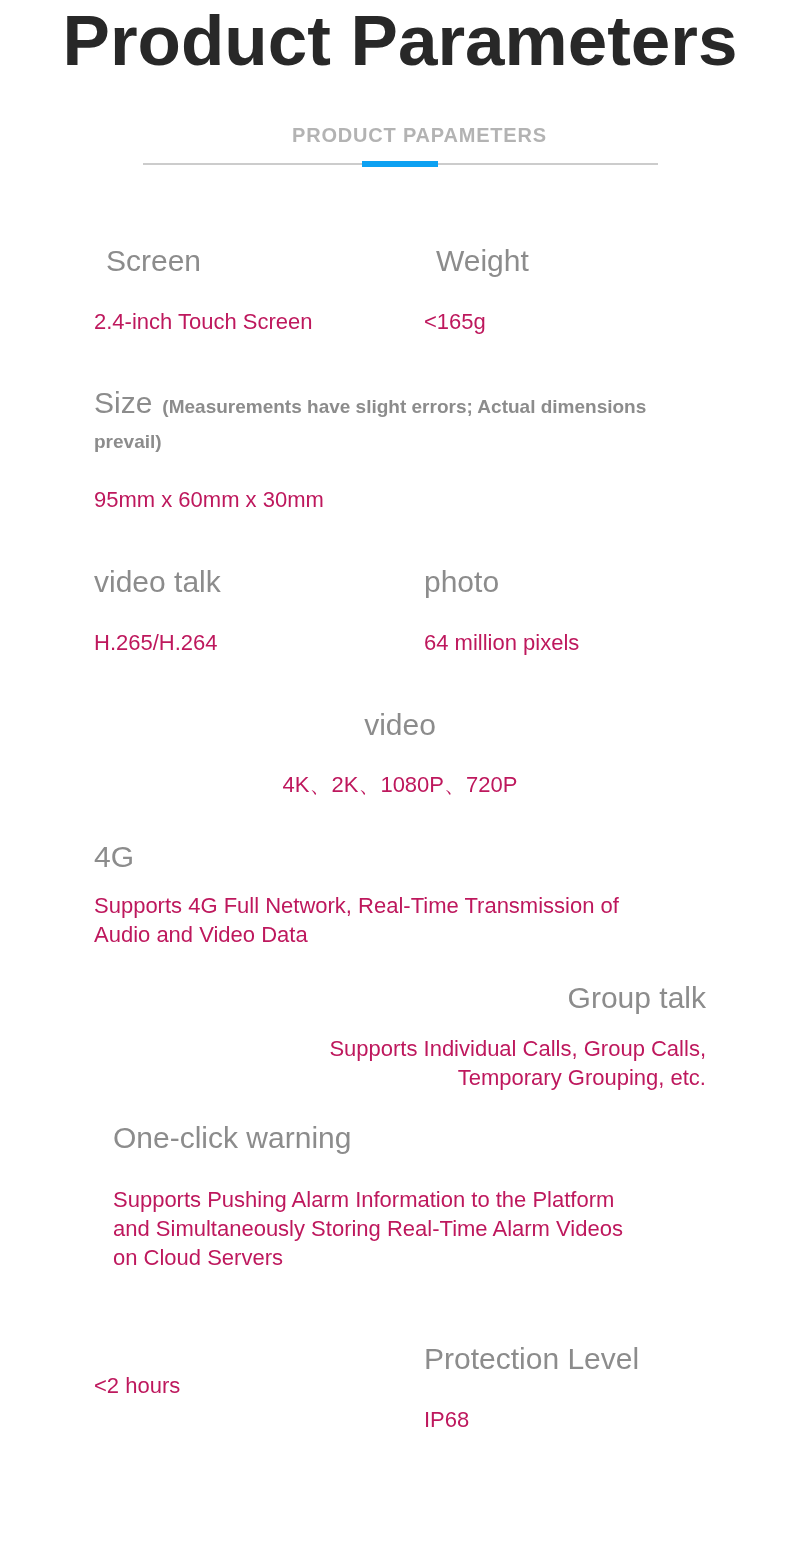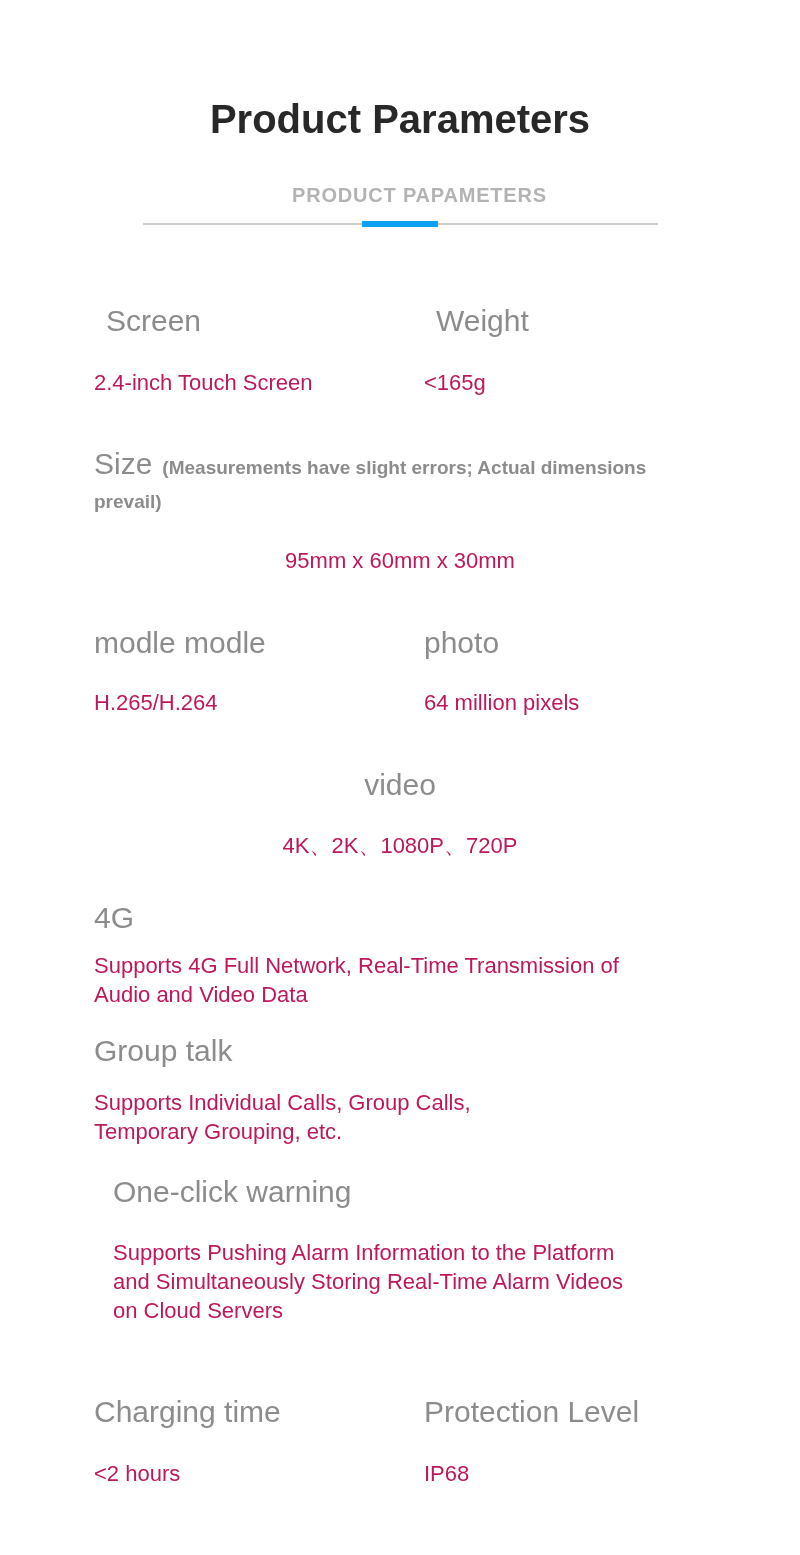--- a/index.html
+++ b/index.html
@@ -12,23 +12,22 @@
     color: #1f1f1f;
     overflow: hidden;
   }
   .page {
     width: 800px;
     height: 1555px;
     background: #ffffff;
     position: relative;
   }
   .page-title {
-    margin-top: 96px;
     text-align: center;
-    font-size: 40px;
+    font-size: 71px;
     font-weight: 700;
     letter-spacing: 0px;
     color: #282828;
     line-height: 1.15;
   }
   .page-subtitle {
     margin-top: 42px;
     text-align: center;
     font-size: 20px;
     font-weight: 700;
@@ -80,28 +79,28 @@
   .row-screen { margin-top: 77px; }
   .row-screen .spec-heading { padding-left: 12px; }
   .row-screen .spec-value { margin-top: 29px; }
   .sec-size { margin-top: 50px; }
   .sec-size .note {
     font-size: 19px;
     color: #8c8c8c;
     font-weight: 700;
     margin-left: 10px;
   }
-  .sec-size .spec-value { margin-top: 30px; text-align: center; }
+  .sec-size .spec-value { margin-top: 30px; }
   .row-video-modle { margin-top: 51px; }
   .row-video-modle .spec-value { margin-top: 28px; }
   .sec-video { margin-top: 51px; text-align: center; }
   .sec-video .spec-value { margin-top: 28px; }
   .sec-4g { margin-top: 41px; }
   .sec-4g .spec-value { margin-top: 16px; max-width: 630px; }
-  .sec-group-talk { margin-top: 25px; }
+  .sec-group-talk { margin-top: 32px; text-align: right; }
   .sec-group-talk .spec-value { margin-top: 19px; max-width: 630px; }
   .sec-one-click { margin-top: 29px; margin-left: 19px; }
   .sec-one-click .spec-value { margin-top: 29px; max-width: 640px; }
   .row-charging { margin-top: 70px; }
   .row-charging .spec-value { margin-top: 29px; }
 </style>
 </head>
 <body>
 
 <div class="page">
@@ -128,21 +127,21 @@
       </div>
     </div>
 
     <div class="sec-size">
       <div class="spec-heading"><span>Size</span><span class="note">(Measurements have slight errors; Actual dimensions prevail)</span></div>
       <div class="spec-value">95mm x 60mm x 30mm</div>
     </div>
 
     <div class="two-col row-video-modle">
       <div class="col-left">
-        <div class="spec-heading">modle modle</div>
+        <div class="spec-heading">video talk</div>
         <div class="spec-value">H.265/H.264</div>
       </div>
       <div class="col-right">
         <div class="spec-heading">photo</div>
         <div class="spec-value">64 million pixels</div>
       </div>
     </div>
 
     <div class="sec-video">
       <div class="spec-heading">video</div>
@@ -163,21 +162,20 @@
 
     <div class="sec-one-click">
       <div class="spec-heading">One-click warning</div>
       <div class="spec-value">Supports Pushing Alarm Information to the Platform
 and Simultaneously Storing Real-Time Alarm Videos
 on Cloud Servers</div>
     </div>
 
     <div class="two-col row-charging">
       <div class="col-left">
-        <div class="spec-heading">Charging time</div>
         <div class="spec-value">&lt;2 hours</div>
       </div>
       <div class="col-right">
         <div class="spec-heading">Protection Level</div>
         <div class="spec-value">IP68</div>
       </div>
     </div>
 
   </div>
 </div>

